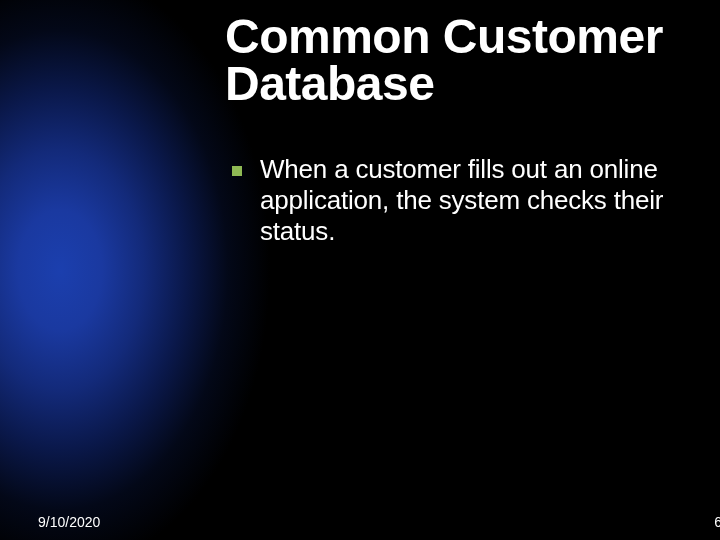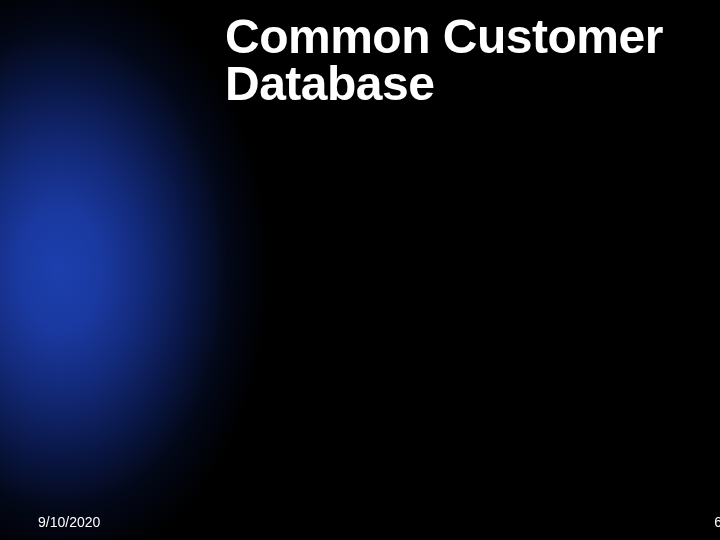--- a/index.html
+++ b/index.html
@@ -77,20 +77,24 @@
 </head>
 <body>
 
 <div class="glow"></div>
 
 <div class="slide">
 
   <h1 class="title">Common Customer Database</h1>
 
   <div class="content">
+    <div class="bullet-row">
+      <span class="bullet"></span>
+      <span class="bullet-text">When a customer fills out an online application, the system checks their status.</span>
+    </div>
   </div>
 
   <div class="footer">
     <span>9/10/2020</span>
     <span>6</span>
   </div>
 
 </div>
 
 </body></html>

